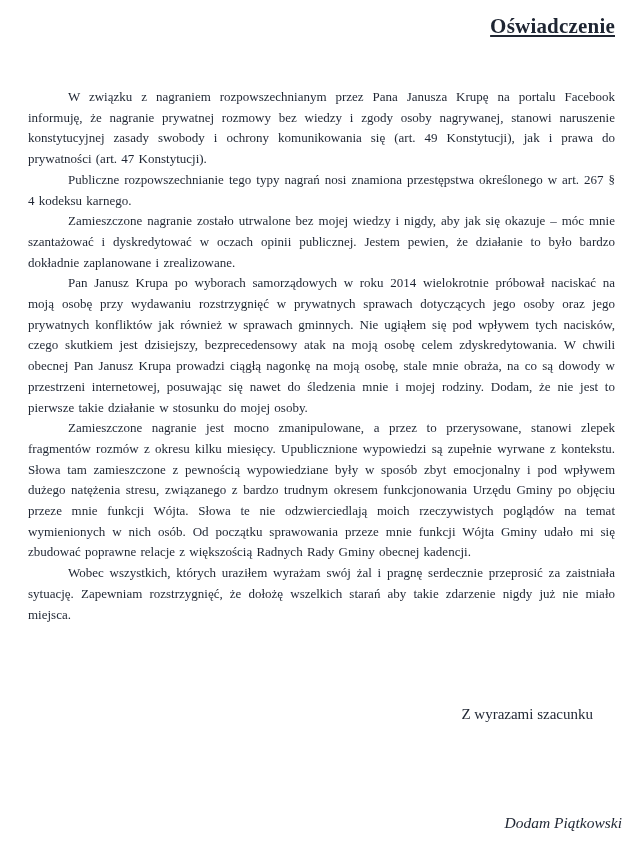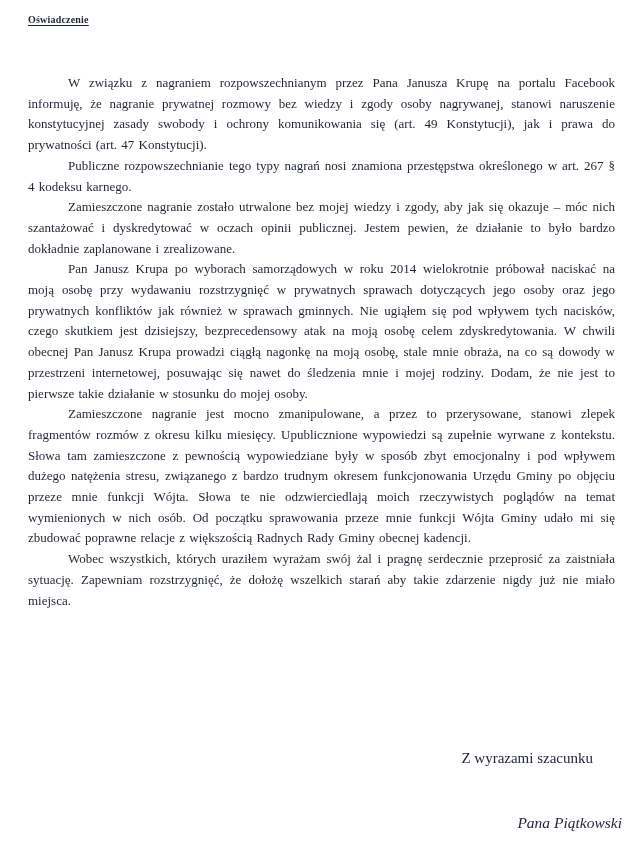--- a/index.html
+++ b/index.html
@@ -13,41 +13,41 @@
     height: 842px;
     box-sizing: border-box;
     background: #ffffff;
     padding: 14px 28px 0 28px;
     font-family: "Liberation Serif", "DejaVu Serif", serif;
     color: #1e2532;
     overflow: hidden;
   }
   .doc-title {
     margin: 0;
-    text-align: left;
-    font-size: 10px;
+    text-align: right;
+    font-size: 21px;
     font-weight: bold;
     text-decoration: underline;
     text-underline-offset: 2px;
     letter-spacing: 0.2px;
   }
   .body-text {
     margin-top: 48px;
   }
   .body-text p {
     margin: 0;
     text-align: justify;
     text-indent: 40px;
     font-size: 13px;
     line-height: 20.7px;
     word-spacing: 1px;
   }
   .closing {
     position: absolute;
-    top: 749px;
+    top: 705px;
     right: 50px;
     font-size: 15px;
     line-height: 18px;
   }
   .signature {
     position: absolute;
     top: 814px;
     right: 21px;
     font-size: 15.5px;
     font-style: italic;
@@ -57,23 +57,23 @@
 </head>
 <body>
 
 <div class="page">
 
   <h1 class="doc-title">Oświadczenie</h1>
 
   <div class="body-text">
     <p>W związku z nagraniem rozpowszechnianym przez Pana Janusza Krupę na portalu Facebook informuję, że nagranie prywatnej rozmowy bez wiedzy i zgody osoby nagrywanej, stanowi naruszenie konstytucyjnej zasady swobody i ochrony komunikowania się (art. 49 Konstytucji), jak i prawa do prywatności (art. 47 Konstytucji).</p>
     <p>Publiczne rozpowszechnianie tego typy nagrań nosi znamiona przestępstwa określonego w art. 267 § 4 kodeksu karnego.</p>
-    <p>Zamieszczone nagranie zostało utrwalone bez mojej wiedzy i zgody, aby jak się okazuje – móc nich szantażować i dyskredytować w oczach opinii publicznej. Jestem pewien, że działanie to było bardzo dokładnie zaplanowane i zrealizowane.</p>
+    <p>Zamieszczone nagranie zostało utrwalone bez mojej wiedzy i nigdy, aby jak się okazuje – móc mnie szantażować i dyskredytować w oczach opinii publicznej. Jestem pewien, że działanie to było bardzo dokładnie zaplanowane i zrealizowane.</p>
     <p>Pan Janusz Krupa po wyborach samorządowych w roku 2014 wielokrotnie próbował naciskać na moją osobę przy wydawaniu rozstrzygnięć w prywatnych sprawach dotyczących jego osoby oraz jego prywatnych konfliktów jak również w sprawach gminnych. Nie ugiąłem się pod wpływem tych nacisków, czego skutkiem jest dzisiejszy, bezprecedensowy atak na moją osobę celem zdyskredytowania. W chwili obecnej Pan Janusz Krupa prowadzi ciągłą nagonkę na moją osobę, stale mnie obraża, na co są dowody w przestrzeni internetowej, posuwając się nawet do śledzenia mnie i mojej rodziny. Dodam, że nie jest to pierwsze takie działanie w stosunku do mojej osoby.</p>
     <p>Zamieszczone nagranie jest mocno zmanipulowane, a przez to przerysowane, stanowi zlepek fragmentów rozmów z okresu kilku miesięcy. Upublicznione wypowiedzi są zupełnie wyrwane z kontekstu. Słowa tam zamieszczone z pewnością wypowiedziane były w sposób zbyt emocjonalny i pod wpływem dużego natężenia stresu, związanego z bardzo trudnym okresem funkcjonowania Urzędu Gminy po objęciu przeze mnie funkcji Wójta. Słowa te nie odzwierciedlają moich rzeczywistych poglądów na temat wymienionych w nich osób. Od początku sprawowania przeze mnie funkcji Wójta Gminy udało mi się zbudować poprawne relacje z większością Radnych Rady Gminy obecnej kadencji.</p>
     <p>Wobec wszystkich, których uraziłem wyrażam swój żal i pragnę serdecznie przeprosić za zaistniała sytuację. Zapewniam rozstrzygnięć, że dołożę wszelkich starań aby takie zdarzenie nigdy już nie miało miejsca.</p>
   </div>
 
   <div class="closing">Z wyrazami szacunku</div>
 
-  <div class="signature">Pana Piątkowski</div>
+  <div class="signature">Dodam Piątkowski</div>
 
 </div>
 
 </body></html>

